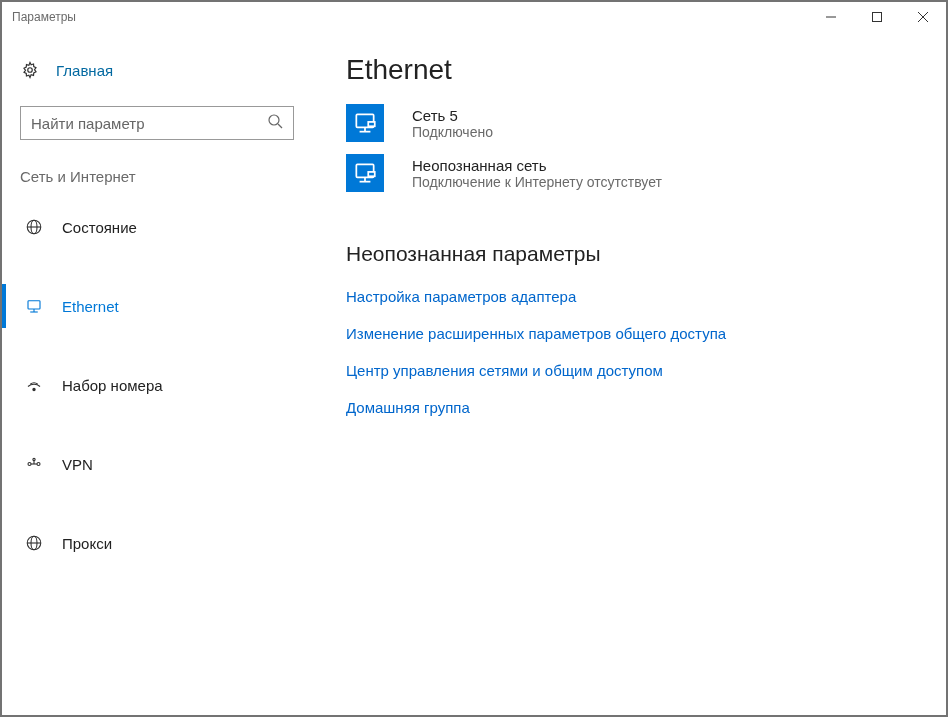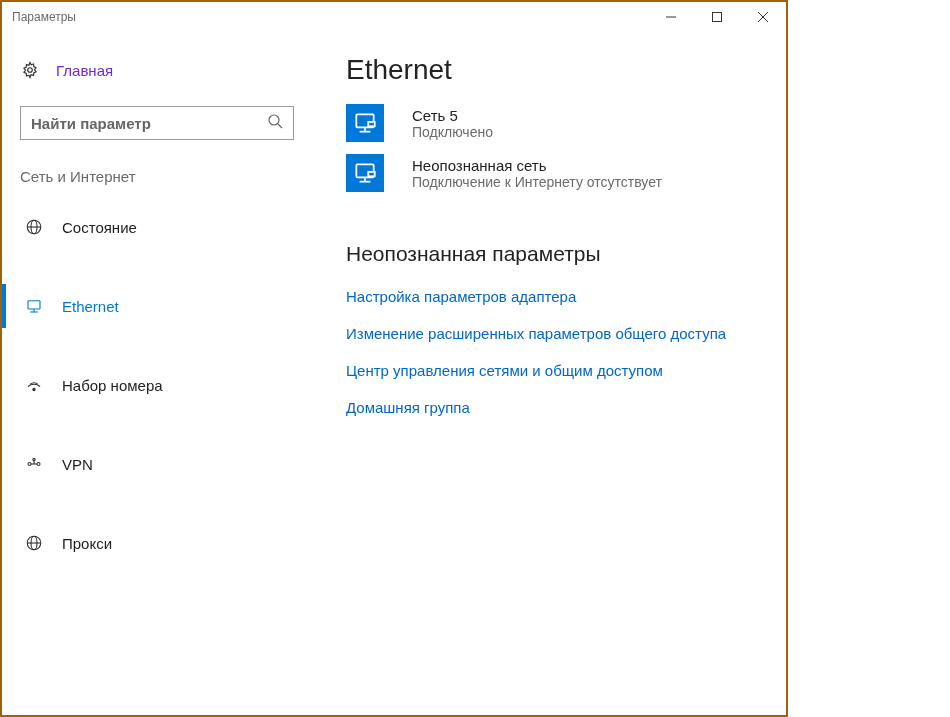--- a/index.html
+++ b/index.html
@@ -1,47 +1,46 @@
 <!DOCTYPE html>
 <html><head>
 <meta charset="utf-8">
 <style>
   * { box-sizing: border-box; margin: 0; padding: 0; }
   html, body { width: 950px; height: 717px; font-family: "Segoe UI", Arial, sans-serif; background: #fff; }
   .window {
-    width: 788px; height: 717px; border: 2px solid #a16207; background: #fff;
+    width: 948px; height: 717px; border: 2px solid #737373; background: #fff;
     display: flex; flex-direction: column; overflow: hidden;
   }
   .titlebar {
     height: 30px; display: flex; align-items: center; justify-content: space-between;
     padding: 0 0 0 10px; font-size: 12px; color: #6b6b6b;
   }
   .titlebar-title { flex: 1; }
   .titlebar-controls { display: flex; }
   .tb-btn {
     width: 46px; height: 30px; display: flex; align-items: center; justify-content: center;
     color: #555; font-size: 10px;
   }
   .tb-btn svg { display: block; }
   .content { flex: 1; display: flex; }
   .sidebar {
     width: 310px; padding: 22px 0 0 0; display: flex; flex-direction: column;
   }
   .home-row {
     display: flex; align-items: center; gap: 16px; padding: 6px 0 6px 18px;
-    font-size: 15px; color: #6d28d9;
+    font-size: 15px; color: #0369a1;
   }
   .searchbox {
     margin: 20px 18px 0 18px; height: 34px; border: 1px solid #999;
     display: flex; align-items: center; padding: 0 10px;
   }
   .searchbox input {
     flex: 1; border: none; outline: none; font-size: 15px; color: #b91c1c;
     background: transparent;
-    font-weight: bold;
   }
   .searchbox input::placeholder { color: #666; }
   .category {
     margin: 28px 0 10px 18px; font-size: 15px; color: #6a6a6a;
   }
   .nav { display: flex; flex-direction: column; margin-top: 10px; gap: 35px; }
   .nav-item {
     display: flex; align-items: center; gap: 18px;
     padding: 12px 0 12px 18px; font-size: 15px; color: #222; cursor: default;
     position: relative; border-left: 4px solid transparent;

